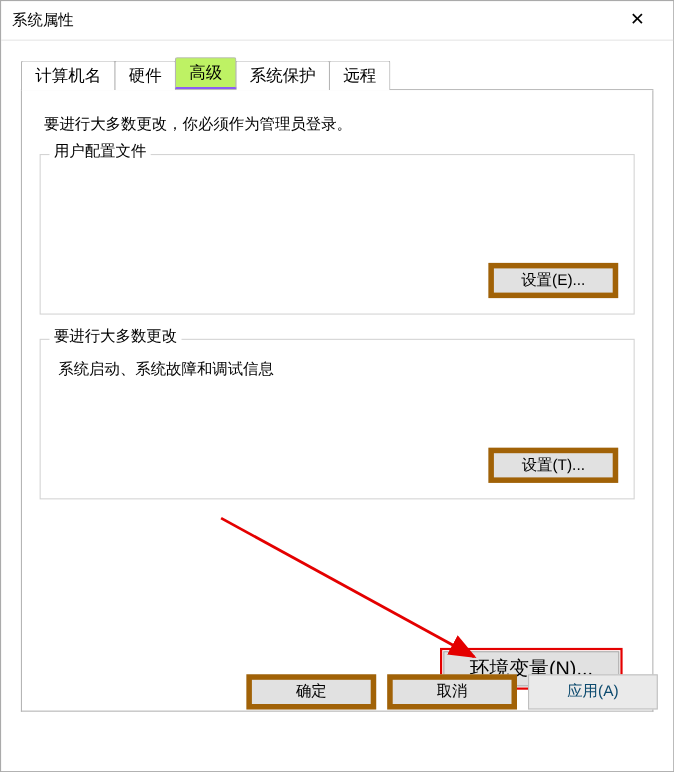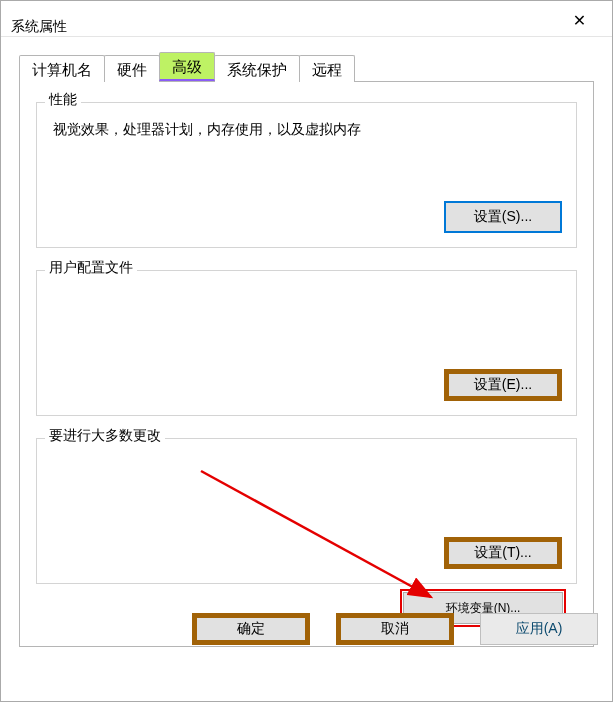--- a/index.html
+++ b/index.html
@@ -16,21 +16,21 @@
     height: 702px;
     border: 1px solid #aaaaaa;
     margin: 0;
     background: #ffffff;
     position: relative;
   }
   .titlebar {
     height: 35px;
     padding: 0 10px;
     display: flex;
-    align-items: flex-end;
+    align-items: center;
     justify-content: space-between;
     border-bottom: 1px solid #e5e5e5;
   }
   .title-text {
     font-size: 14px;
   }
   .close-btn {
     width: 45px;
     height: 30px;
     display: flex;
@@ -154,42 +154,42 @@
     bottom: 22px;
   }
   .btn-env {
     width: 160px;
     height: 32px;
     background: #e1e1e1;
     border: 1px solid #adadad;
     display: inline-flex;
     align-items: center;
     justify-content: center;
-    font-size: 12px;
+    font-size: 18px;
     box-sizing: border-box;
     cursor: default;
     user-select: none;
   }
   .env-highlight {
     position: absolute;
     right: -3px;
     top: -3px;
     width: 166px;
     height: 38px;
     border: 2px solid #e40000;
     pointer-events: none;
     box-sizing: border-box;
   }
 
   .footer-btns {
     position: absolute;
     right: 14px;
     bottom: 14px;
     display: flex;
-    gap: 26px;
+    gap: 10px;
   }
 
   
   .arrow-svg {
     position: absolute;
     left: 0;
     top: 0;
     width: 613px;
     height: 702px;
     pointer-events: none;
@@ -212,38 +212,33 @@
     <div class="tab-strip">
       <div class="tab inactive">计算机名</div>
       <div class="tab inactive">硬件</div>
       <div class="tab active">高级</div>
       <div class="tab inactive">系统保护</div>
       <div class="tab inactive">远程</div>
     </div>
 
     <div class="tab-page">
 
-
-      <div class="group">
-        <div class="legend">性能</div>
-        <div class="desc">视觉效果，处理器计划，内存使用，以及虚拟内存</div>
-        <div class="btn-row">
-          <div class="btn focus">设置(S)...</div>
-        </div>
-      </div>
+      <div class="intro">要进行大多数更改，你必须作为管理员登录。</div>
+
 
       <div class="group">
         <div class="legend">用户配置文件</div>
         <div class="btn-row">
           <div class="btn">设置(E)...</div>
         </div>
       </div>
 
       <div class="group">
         <div class="legend">要进行大多数更改</div>
+        <div class="desc">系统启动、系统故障和调试信息</div>
         <div class="btn-row">
           <div class="btn">设置(T)...</div>
         </div>
       </div>
 
       <div class="envvar-row">
         <div class="btn-env">环境变量(N)...</div>
         <div class="env-highlight"></div>
       </div>
 

